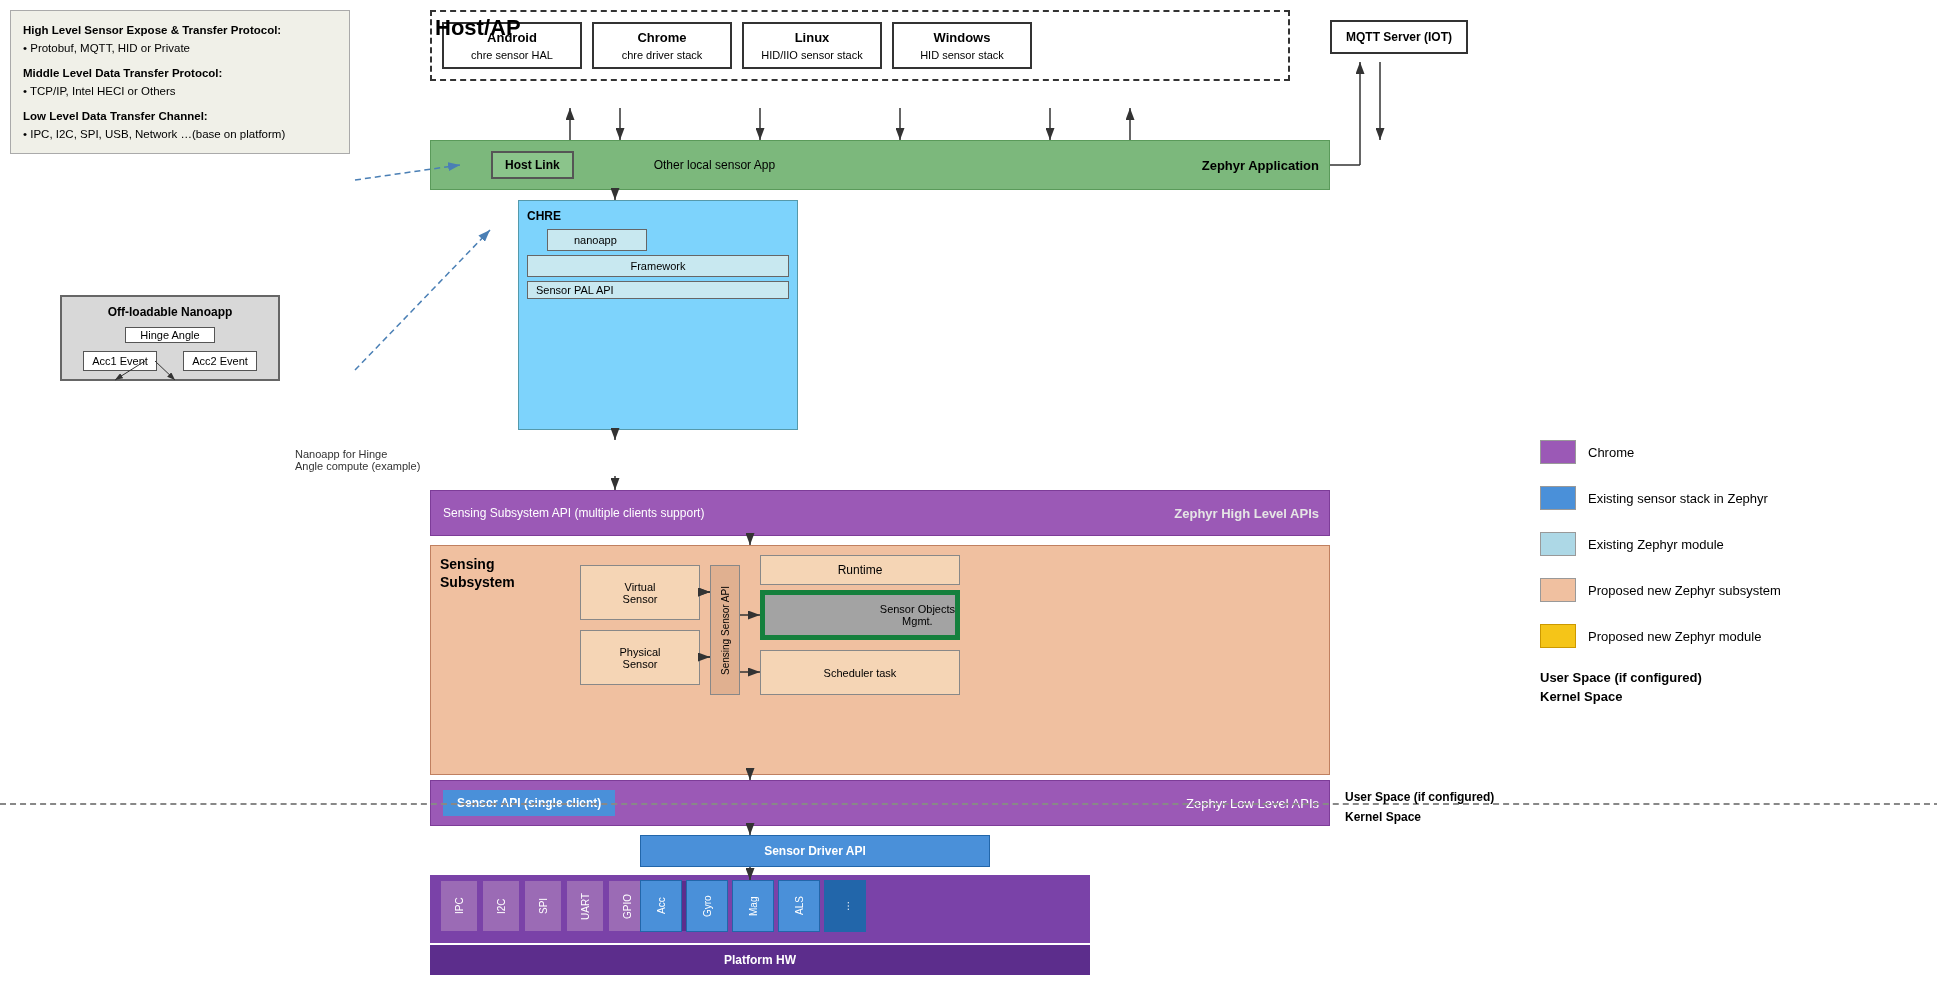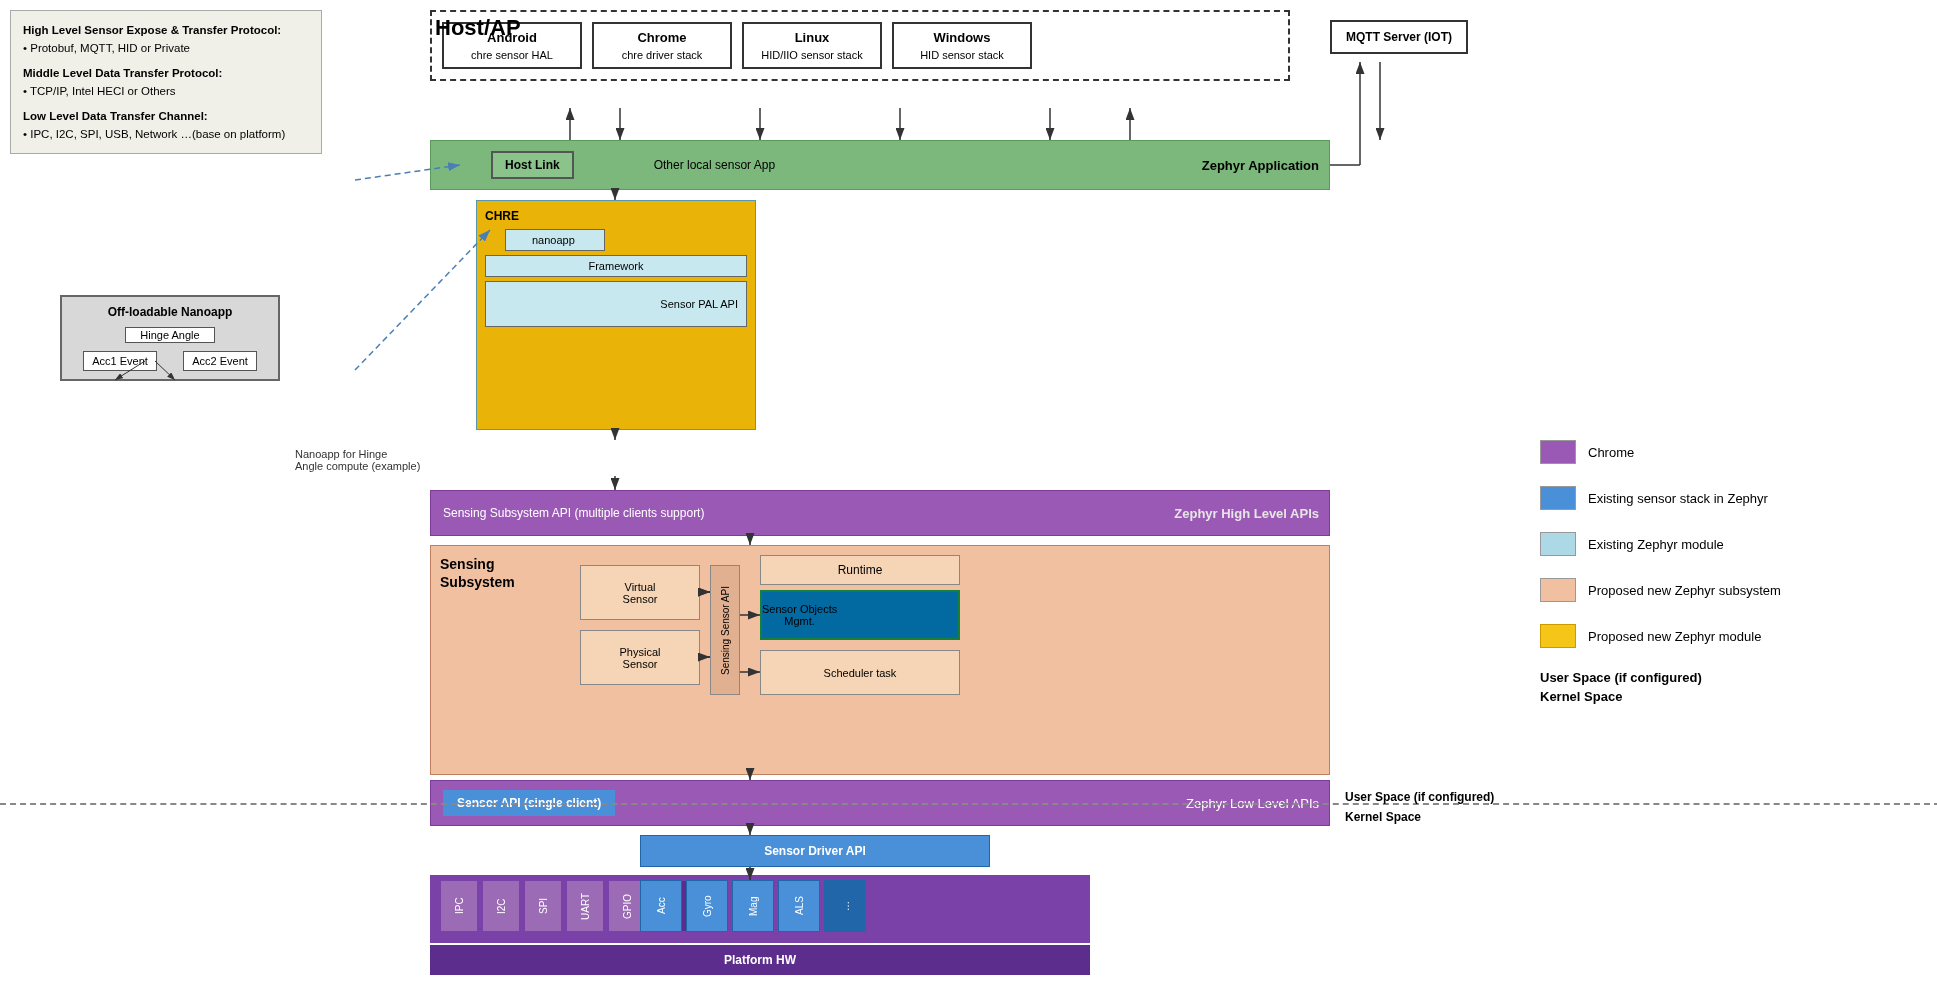--- a/index.html
+++ b/index.html
@@ -15,21 +15,21 @@
     .diagram-container {
       position: absolute;
       top: 0; left: 0;
       width: 1937px;
       height: 985px;
     }
     
     .protocol-box {
       position: absolute;
       top: 10px; left: 10px;
-      width: 312px;
+      width: 340px;
       background: #f0f0e8;
       border: 1px solid #aaa;
       padding: 10px 12px;
       font-size: 11.5px;
       line-height: 1.6;
     }
     .protocol-box .title { font-weight: bold; }
     .protocol-box .subtitle { font-weight: bold; margin-top: 6px; }
 
     
@@ -149,24 +149,24 @@
       margin-left: auto;
       margin-right: 10px;
       font-weight: bold;
       font-size: 13px;
       color: #000;
     }
 
     
     .chre-box {
       position: absolute;
-      top: 200px; left: 476px;
+      top: 200px; left: 518px;
       width: 280px;
       height: 230px;
-      background: #eab308;
+      background: #7dd3fc;
       border: 1px solid #5599aa;
       padding: 8px;
     }
     .chre-title {
       font-weight: bold;
       font-size: 12px;
       margin-bottom: 6px;
     }
     .nanoapp-inner {
       border: 1px solid #666;
@@ -180,24 +180,24 @@
       border: 1px solid #666;
       background: #c8e8f0;
       padding: 4px 23px;
       margin: 1px 0;
       font-size: 11px;
       text-align: center;
     }
     .sensor-pal-inner {
       border: 1px solid #666;
       background: #c8e8f0;
-      padding: 16px 8px;
+      padding: 2px 8px;
       margin: 4px 0;
       font-size: 11px;
-      text-align: right;
+      text-align: left;
     }
 
     
     .sensor-pal-impl {
       position: absolute;
       top: 440px; left: 490px;
       width: 240px;
       height: 36px;
       background: #f5c518;
       border: 2px solid #cc9900;
@@ -303,25 +303,25 @@
       display: flex;
       align-items: center;
       justify-content: center;
       font-size: 12px;
     }
     .sensor-objects-box {
       position: absolute;
       top: 590px; left: 760px;
       width: 200px;
       height: 50px;
-      border: 2px solid #15803d;
-      background: #0369a1;
-      display: flex;
-      align-items: center;
-      justify-content: flex-start;
+      border: 5px solid #15803d;
+      background: #a3a3a3;
+      display: flex;
+      align-items: center;
+      justify-content: flex-end;
       font-size: 11px;
       text-align: center;
     }
     .scheduler-box {
       position: absolute;
       top: 650px; left: 760px;
       width: 200px;
       height: 45px;
       border: 1px solid #888;
       background: #f5d5b5;

